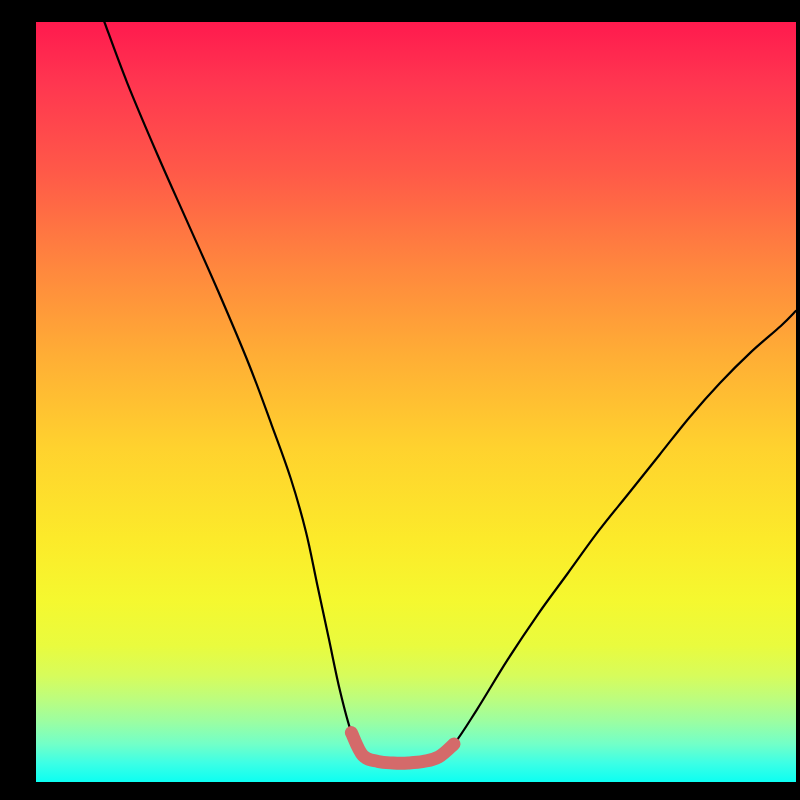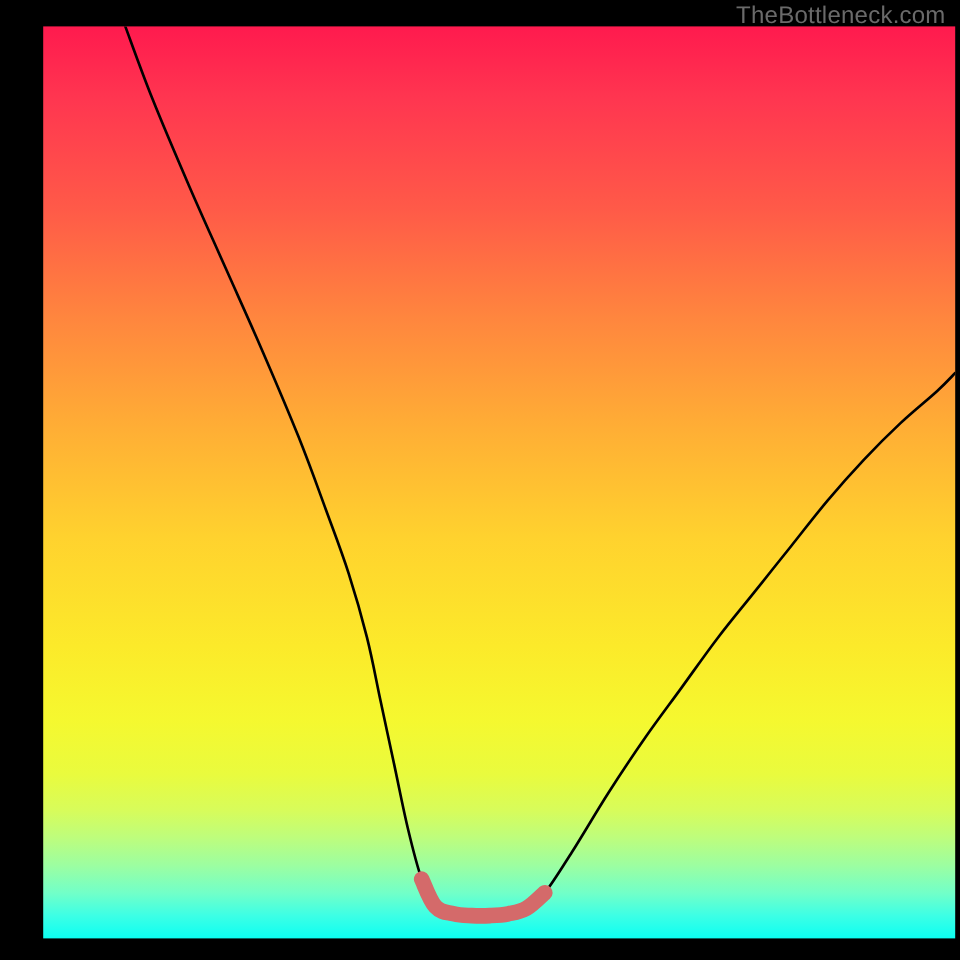--- a/index.html
+++ b/index.html
@@ -56,21 +56,20 @@
     left: 0;
     top: 0;
     width: 760px;
     height: 760px;
   }
 </style>
 </head>
 <body>
 
 <div class="frame">
-  <div class="watermark">TheBottleneck.com</div>
 
   <div class="plot-area">
     <svg class="curve" viewBox="0 0 760 760" preserveAspectRatio="none">
       <path id="main-curve" fill="none" stroke="#000" stroke-width="2.2" stroke-linecap="round" stroke-linejoin="round" d="M 68.40 0.00 C 72.50 10.94, 81.62 36.86, 91.20 60.80 C 100.78 84.74, 110.66 107.69, 121.60 133.00 C 132.54 158.31, 141.06 176.78, 152.00 201.40 C 162.94 226.02, 171.46 244.49, 182.40 269.80 C 193.34 295.11, 203.22 318.06, 212.80 342.00 C 222.38 365.94, 228.08 382.28, 235.60 402.80 C 243.12 423.32, 248.44 436.85, 254.60 456.00 C 260.76 475.15, 265.01 490.05, 269.80 509.20 C 274.59 528.35, 277.10 543.25, 281.20 562.40 C 285.30 581.55, 288.50 596.45, 292.60 615.60 C 296.70 634.75, 299.90 651.70, 304.00 668.80 C 308.10 685.90, 311.30 698.97, 315.40 710.60 C 319.50 722.23, 322.01 728.20, 326.80 733.40 C 331.59 738.60, 336.53 738.11, 342.00 739.48 C 347.47 740.85, 351.73 740.73, 357.20 741.00 C 362.67 741.27, 366.93 741.27, 372.40 741.00 C 377.87 740.73, 382.13 740.57, 387.60 739.48 C 393.07 738.39, 397.33 738.07, 402.80 734.92 C 408.27 731.77, 411.16 730.48, 418.00 722.00 C 424.84 713.52, 431.22 702.85, 440.80 687.80 C 450.38 672.75, 460.26 655.50, 471.20 638.40 C 482.14 621.30, 490.66 608.53, 501.60 592.80 C 512.54 577.07, 521.06 566.05, 532.00 551.00 C 542.94 535.95, 551.46 523.56, 562.40 509.20 C 573.34 494.84, 581.86 484.88, 592.80 471.20 C 603.74 457.52, 612.26 446.88, 623.20 433.20 C 634.14 419.52, 642.66 408.20, 653.60 395.20 C 664.54 382.20, 673.06 372.63, 684.00 361.00 C 694.94 349.37, 703.46 340.86, 714.40 330.60 C 725.34 320.34, 736.59 311.52, 744.80 304.00 C 753.01 296.48, 757.26 291.54, 760.00 288.80"></path>
       <path id="highlight-curve" fill="none" stroke="#d46a6a" stroke-width="13" stroke-linecap="round" stroke-linejoin="round" d="M 315.40 710.60 C 317.45 714.70, 322.01 728.20, 326.80 733.40 C 331.59 738.60, 336.53 738.11, 342.00 739.48 C 347.47 740.85, 351.73 740.73, 357.20 741.00 C 362.67 741.27, 366.93 741.27, 372.40 741.00 C 377.87 740.73, 382.13 740.57, 387.60 739.48 C 393.07 738.39, 397.33 738.07, 402.80 734.92 C 408.27 731.77, 415.26 724.33, 418.00 722.00"></path>
     </svg>
   </div>
 </div>
 
 </body></html>

